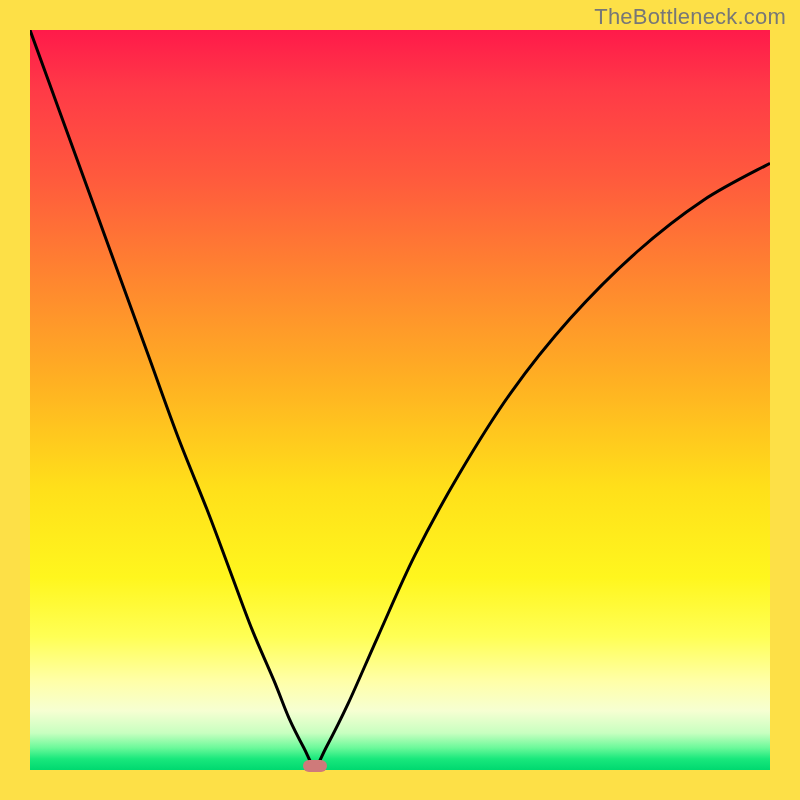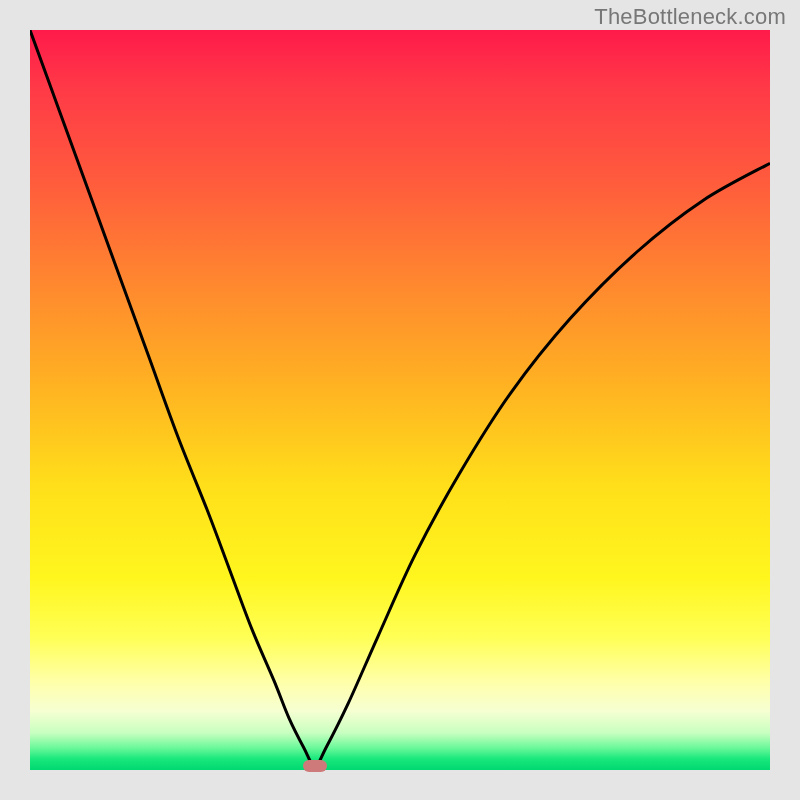--- a/index.html
+++ b/index.html
@@ -8,21 +8,21 @@
     background: #000;
     width: 800px;
     height: 800px;
     overflow: hidden;
     font-family: Arial, Helvetica, sans-serif;
   }
   .frame {
     position: relative;
     width: 800px;
     height: 800px;
-    background: #e5e5e5;
+    background: #fde047;
   }
   .watermark {
     position: absolute;
     top: 4px;
     right: 14px;
     color: #777;
     font-size: 22px;
     font-weight: 500;
     letter-spacing: 0.2px;
   }

